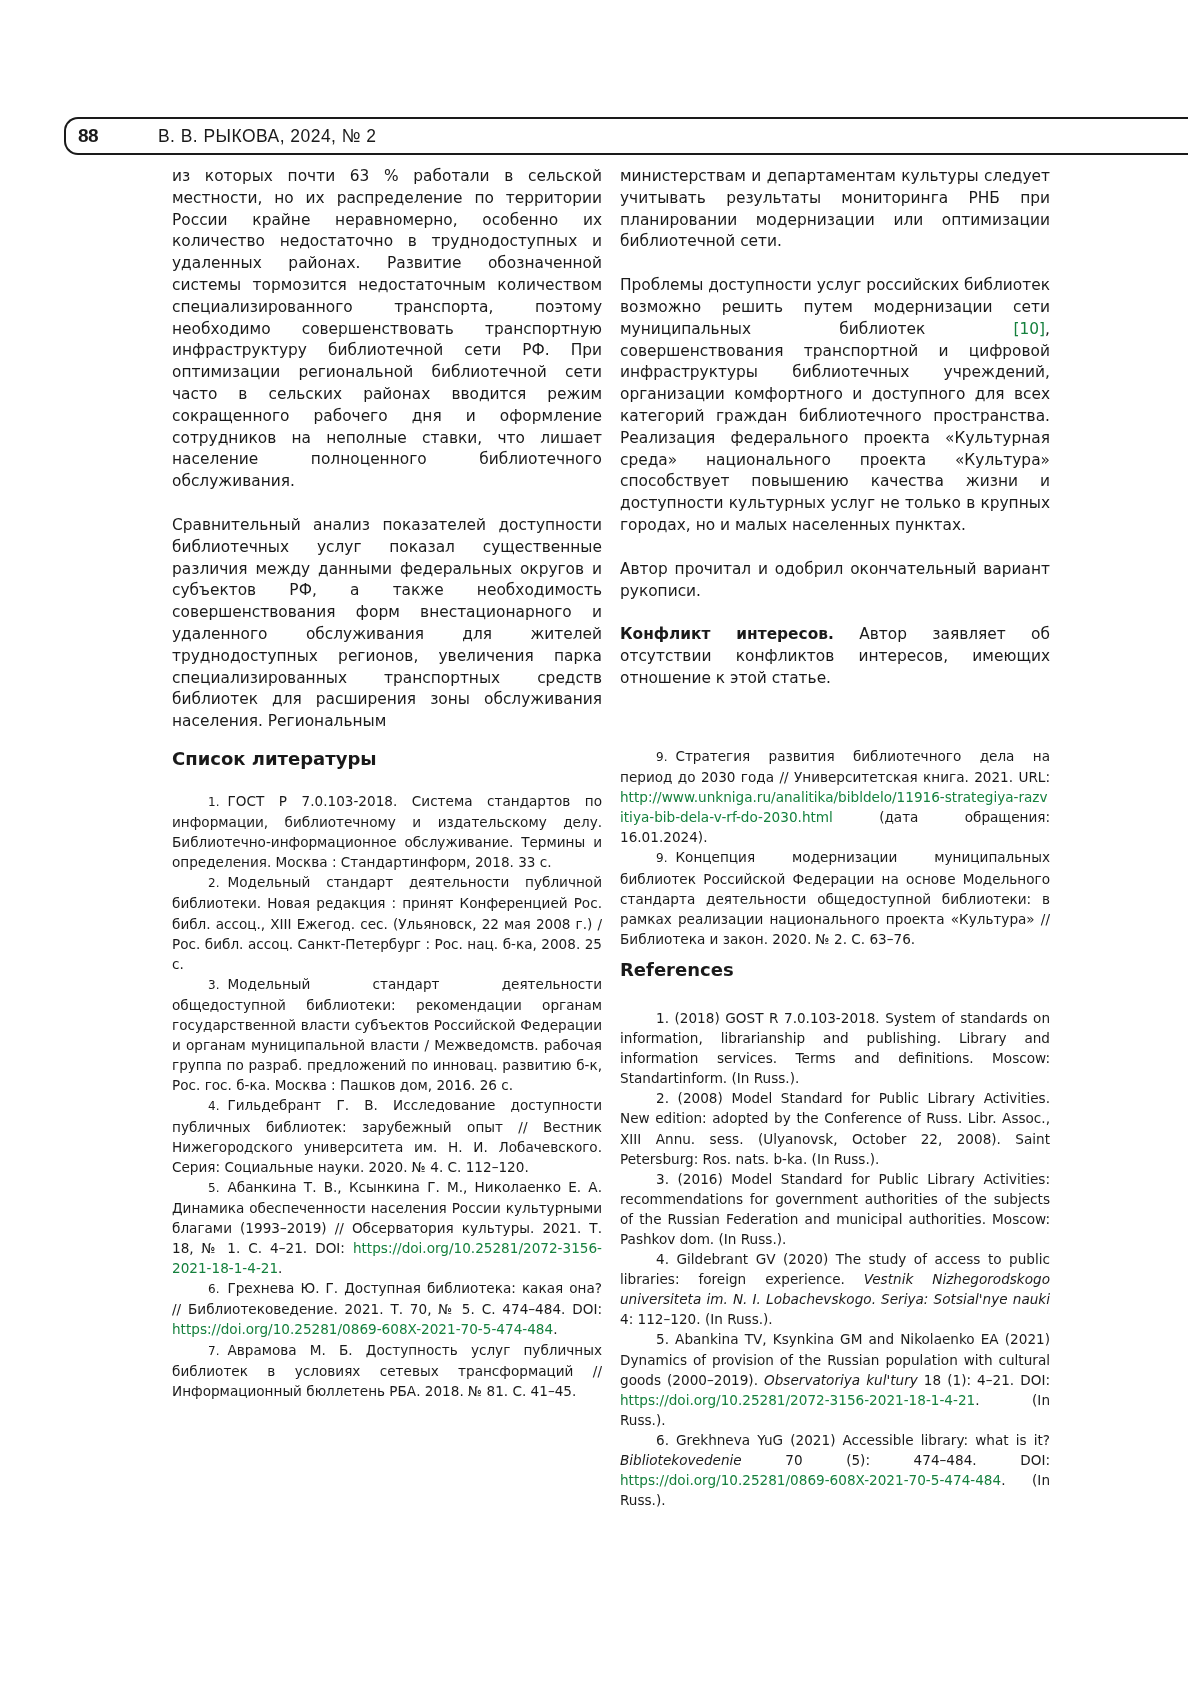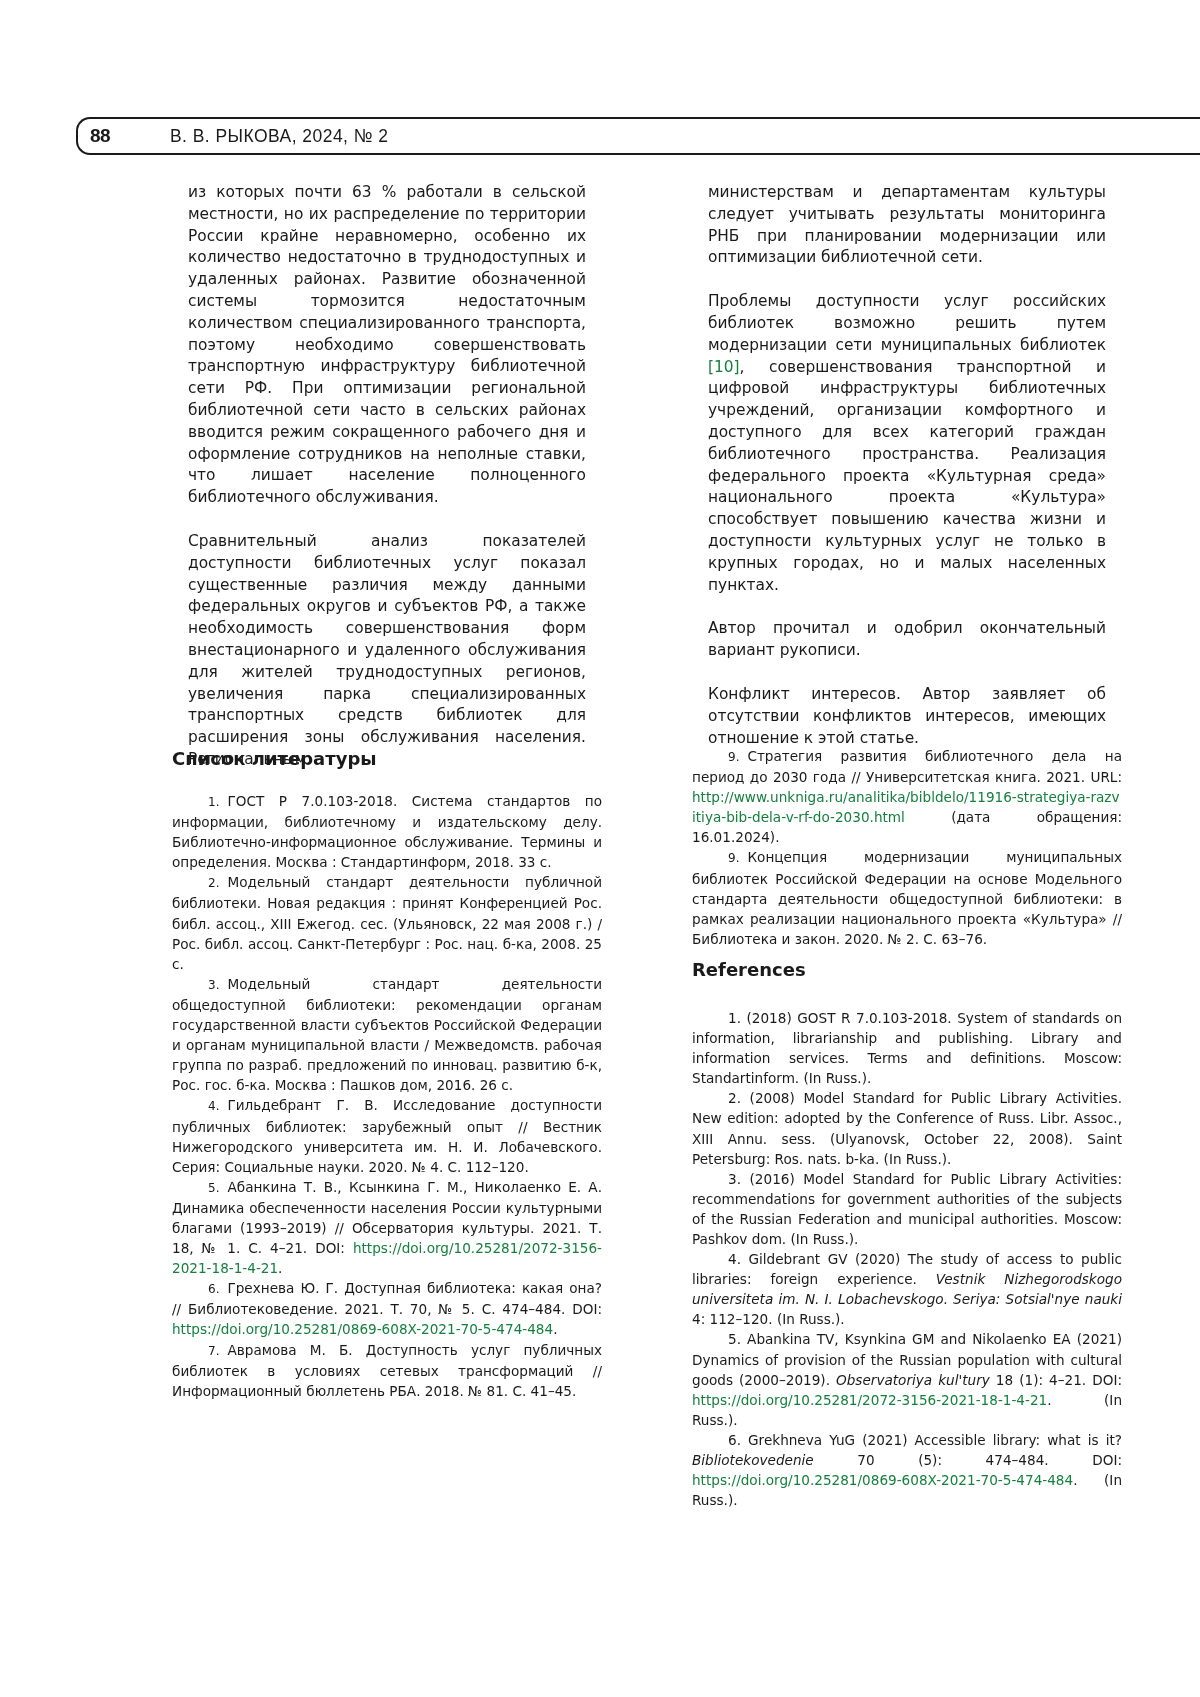--- a/index.html
+++ b/index.html
@@ -1,30 +1,30 @@
 <!DOCTYPE html>
 <html><head>
 <meta charset="utf-8">
 <style>
   html, body { margin: 0; padding: 0; background: #ffffff; }
   body { width: 1200px; height: 1697px; position: relative; overflow: hidden;
          font-family: "DejaVu Sans", sans-serif; color: #1a1a1a; }
-  .header { position: absolute; left: 76px; top: 117px; width: 1124px; height: 38px;
+  .header { position: absolute; left: 64px; top: 117px; width: 1124px; height: 38px;
             border: 2px solid #1a1a1a; border-right: none; border-radius: 14px 0 0 14px; box-sizing: border-box; }
   .page-num { position: absolute; left: 12px; top: 6px; font-family: "Liberation Sans", sans-serif;
               font-weight: bold; font-size: 19px; letter-spacing: -0.5px; }
   .running-head { position: absolute; left: 92px; top: 6px; font-family: "Liberation Sans", sans-serif;
                   font-size: 19px; letter-spacing: 0.5px; transform: scaleX(0.92); transform-origin: left; }
   .col { position: absolute; width: 430px; }
   .col-left { left: 172px; }
-  .col-right { left: 692px; }
-  .body-text { font-size: 15.4px; line-height: 21.8px; text-align: justify; margin: 16px; }
+  .col-right { left: 620px; }
+  .body-text { font-size: 15.4px; line-height: 21.8px; text-align: justify; margin: 0; }
   .body-text + .body-text { margin-top: 22px; }
   .link { color: #15803d; }
-  .bold { font-weight: normal; }
+  .bold { font-weight: bold; }
   .section-title { font-weight: bold; font-size: 18px; margin: 0; }
   .ref-list { font-size: 13.6px; line-height: 20.1px; text-align: justify; }
   .ref { margin: 0; text-indent: 36px; }
   .ref .num { font-size: 12px; margin-right: 8px; }
   .ital { font-style: italic; }
 </style>
 </head>
 <body>
 
 <div class="header">

